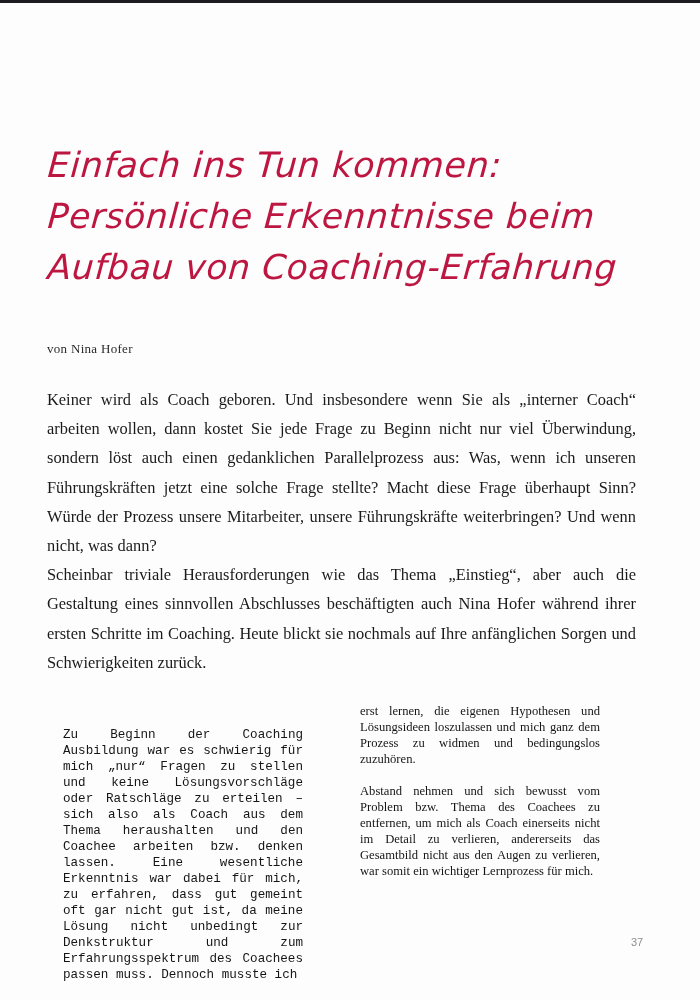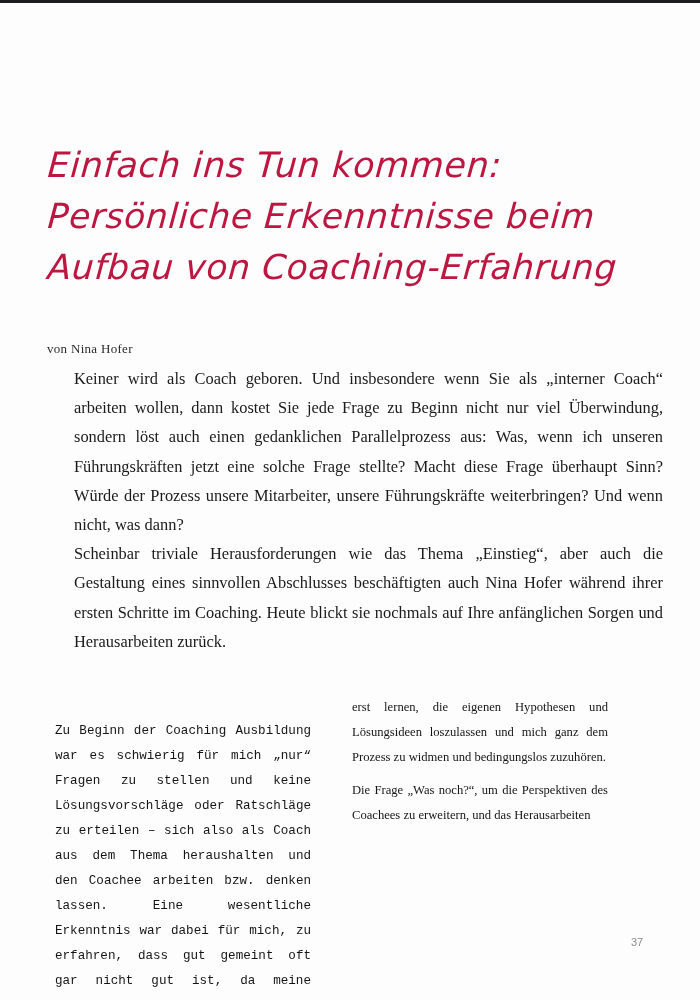--- a/index.html
+++ b/index.html
@@ -61,23 +61,22 @@
     top: 341px;
     font-size: 13px;
     letter-spacing: 0.3px;
     color: #2b2b2b;
   }
 
   
   .intro {
     position: absolute;
     left: 47px;
-    top: 364px;
+    top: 385px;
     width: 589px;
-    margin-left: 27px;
   }
   .intro p {
     margin: 0;
     font-size: 16.4px;
     line-height: 29.2px;
     text-align: justify;
     color: #1a1a1a;
     hyphens: manual;
   }
   .intro p.p2 { margin-top: 0; }
@@ -95,23 +94,23 @@
 
   
   .col {
     position: absolute;
     width: 272px;
   }
   .col-left  { left: 47px;  top: 711px; font-family: Liberation Mono, monospace; }
   .col-right { left: 344px; top: 687px; }
 
   .col p {
-    margin: 8px;
+    margin: 16px;
     font-size: 12.6px;
-    line-height: 25px;
+    line-height: 16px;
     text-align: justify;
     color: #151515;
     hyphens: manual;
   }
 
   
   .page-number {
     position: absolute;
     left: 631px;
     top: 936px;
@@ -131,28 +130,28 @@
   <div class="title-block">
     <div class="title-line l1">Einfach ins Tun kommen:</div>
     <div class="title-line l2">Persönliche Erkenntnisse beim</div>
     <div class="title-line l3">Aufbau von Coaching-Erfahrung</div>
   </div>
 
   <div class="byline">von Nina Hofer</div>
 
   <div class="intro">
     <p class="p1">Keiner wird als Coach geboren. Und insbesondere wenn Sie als „interner Coach“ arbeiten wollen, dann kostet Sie jede Frage zu Beginn nicht nur viel Überwindung, sondern löst auch einen gedanklichen Parallelprozess aus: Was, wenn ich unseren Führungskräften jetzt eine solche Frage stellte? Macht diese Frage überhaupt Sinn? Würde der Prozess unsere Mitarbeiter, unsere Führungskräfte weiterbringen? Und wenn nicht, was dann?</p>
-    <p class="p2">Scheinbar triviale Herausforderungen wie das Thema „Einstieg“, aber auch die Gestaltung eines sinnvollen Abschlusses beschäftigten auch Nina Hofer während ihrer ersten Schritte im Coaching. Heute blickt sie nochmals auf Ihre anfänglichen Sorgen und Herausarbeiten zurück.</p>
+    <p class="p2">Scheinbar triviale Herausforderungen wie das Thema „Einstieg“, aber auch die Gestaltung eines sinnvollen Abschlusses beschäftigten auch Nina Hofer während ihrer ersten Schritte im Coaching. Heute blickt sie nochmals auf Ihre anfänglichen Sorgen und Schwierigkeiten zurück.</p>
   </div>
 
 
   <div class="col col-left">
     <p>Zu Beginn der Coaching Ausbildung war es schwierig für mich „nur“ Fragen zu stellen und keine Lösungsvorschläge oder Ratschläge zu erteilen – sich also als Coach aus dem Thema heraushalten und den Coachee arbeiten bzw. denken lassen. Eine wesentliche Erkenntnis war dabei für mich, zu erfahren, dass gut gemeint oft gar nicht gut ist, da meine Lösung nicht unbedingt zur Denkstruktur und zum Erfahrungsspektrum des Coachees passen muss. Dennoch musste ich</p>
   </div>
 
   <div class="col col-right">
     <p>erst lernen, die eigenen Hypothesen und Lösungsideen loszulassen und mich ganz dem Prozess zu widmen und bedingungslos zuzuhören.</p>
-    <p>Die Frage „Was noch?“, um die Perspektiven des Coachees zu erweitern, und das Herausarbeiten</p>
+    <p>Abstand nehmen und sich bewusst vom Problem bzw. Thema des Coachees zu entfernen, um mich als Coach einerseits nicht im Detail zu verlieren, andererseits das Gesamtbild nicht aus den Augen zu verlieren, war somit ein wichtiger Lernprozess für mich.</p>
   </div>
 
   <div class="page-number">37</div>
 
 </div>
 
 </body></html>

